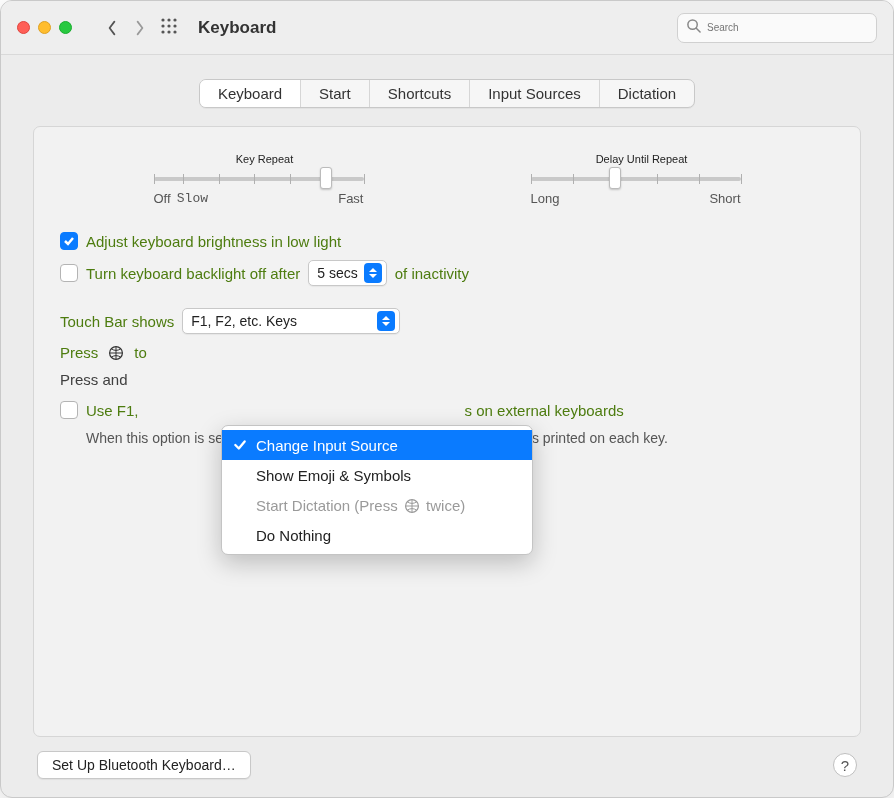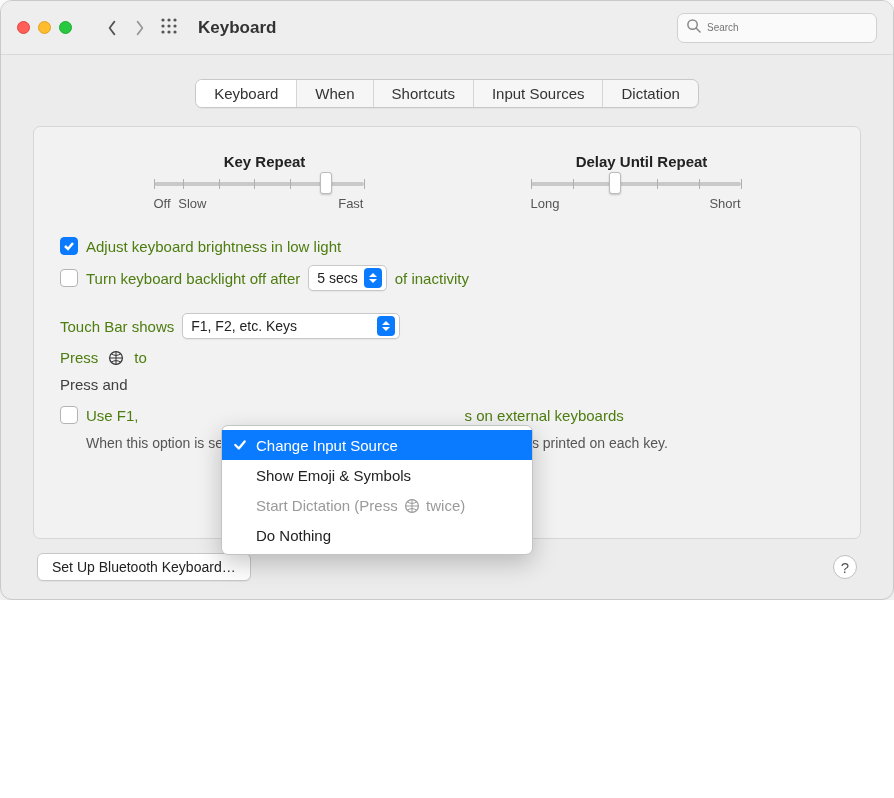--- a/index.html
+++ b/index.html
@@ -1,18 +1,18 @@
 <!DOCTYPE html>
 <html><head>
 <meta charset="utf-8">
 <style>
 * { box-sizing: border-box; margin: 0; padding: 0; font-family: -apple-system, "Helvetica Neue", Arial, sans-serif; }
 body { background: #fff; }
 .window {
-  width: 894px; height: 600px;
+  width: 894px; height: 798px;
   border: 1px solid #c9c9c9; border-radius: 12px;
   background: #ececec; position: relative; overflow: hidden;
   display: flex; flex-direction: column;
   box-shadow: 0 10px 30px rgba(0,0,0,0.15);
 }
 .titlebar {
   height: 54px; display: flex; align-items: center; padding: 0 16px;
   background: #eeeeee; border-bottom: 1px solid #d9d9d9;
 }
 .traffic { display: flex; gap: 8px; margin-right: 26px; }
@@ -46,21 +46,21 @@
 .tabbar .tab:last-child { border-right: none; }
 .tabbar .tab.active { background: #fff; font-weight: 500; }
 
 .panel {
   flex: 1; border: 1px solid #d6d6d6; border-radius: 7px; background: #f2f2f2;
   padding: 20px 26px 22px; position: relative; font-size: 15px; color: #222;
 }
 
 .sliders { display: flex; justify-content: space-around; margin: 6px 10px 26px; }
 .slider-group { display: flex; flex-direction: column; align-items: center; }
-.slider-group h4 { font-size: 15px; font-weight: 700; margin-bottom: 12px; margin-left: 12px; }
+.slider-group h4 { font-size: 11px; font-weight: 400; margin-bottom: 12px; margin-left: 12px; }
 .slider-track {
   width: 210px; height: 4px; background: #c9c9c9; border-radius: 2px; position: relative; margin-bottom: 6px;
 }
 .slider-tick { position: absolute; width: 1px; height: 10px; background: #b0b0b0; top: -3px; }
 .slider-thumb {
   position: absolute; width: 12px; height: 22px; background: #fff; border: 1px solid #bbb;
   border-radius: 3px; top: -10px; transform: translateX(-50%);
   box-shadow: 0 1px 2px rgba(0,0,0,0.2);
 }
 .slider-labels { display: flex; justify-content: space-between; width: 210px; font-size: 13px; color: #555; margin-top: 4px;}
@@ -164,21 +164,21 @@
           </svg>
       </span>
       <input placeholder="Search" style="">
     </div>
   </div>
 
   <div class="body-area">
 
     <div class="tabbar">
       <div class="tab active">Keyboard</div>
-      <div class="tab">When</div>
+      <div class="tab">Start</div>
       <div class="tab">Shortcuts</div>
       <div class="tab">Input Sources</div>
       <div class="tab">Dictation</div>
     </div>
 
     <div class="panel">
 
       <div class="sliders">
         <div class="slider-group">
           <h4>Key Repeat</h4>
@@ -187,21 +187,21 @@
               <div class="slider-tick" style="left:14%"></div>
             <div class="slider-tick" style="left:31%"></div>
               <div class="slider-tick" style="left:48%"></div>
             <div class="slider-tick" style="left:65%"></div>
               <div class="slider-tick" style="left:82%"></div>
             <div class="slider-tick" style="left:100%"></div>
             <div class="slider-thumb" style="left:82%"></div>
           </div>
           <div class="slider-labels">
             <span>Off</span>
-            <span style="position:relative; left:-62px;">Slow</span>
+            <span style="position:relative; left:-62px;font-family:Liberation Mono, monospace;">Slow</span>
             <span>Fast</span>
           </div>
         </div>
         <div class="slider-group">
           <h4>Delay Until Repeat</h4>
           <div class="slider-track">
             <div class="slider-tick" style="left:0%"></div>
               <div class="slider-tick" style="left:20%"></div>
             <div class="slider-tick" style="left:40%"></div>
               <div class="slider-tick" style="left:60%"></div>

